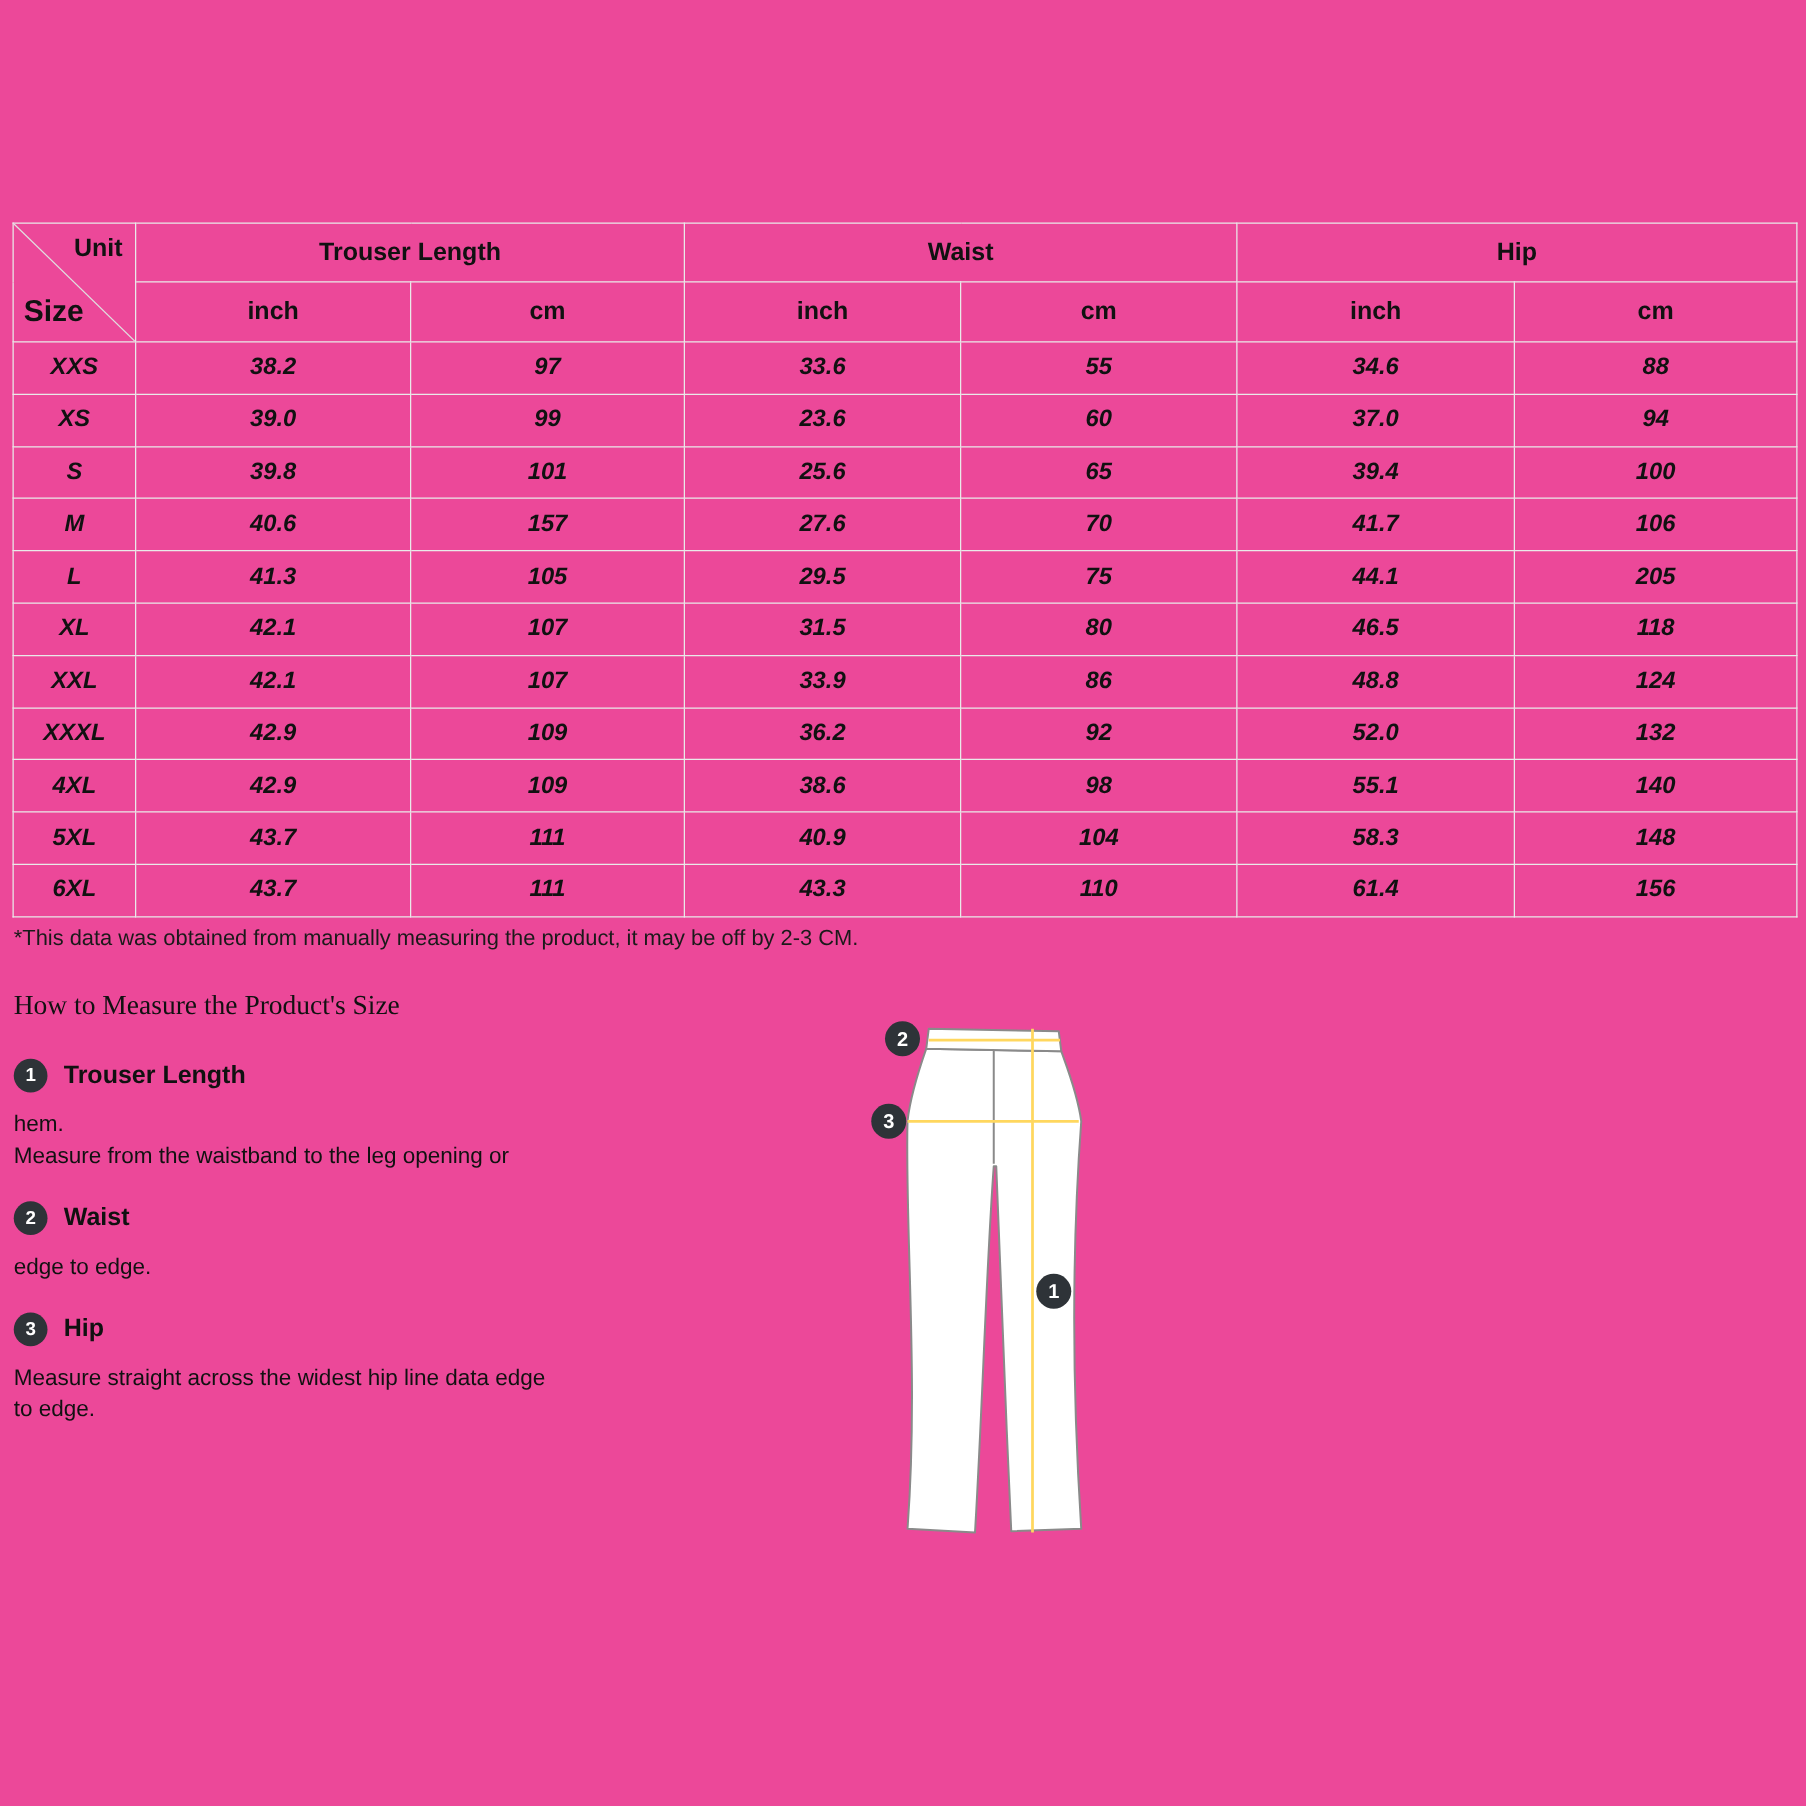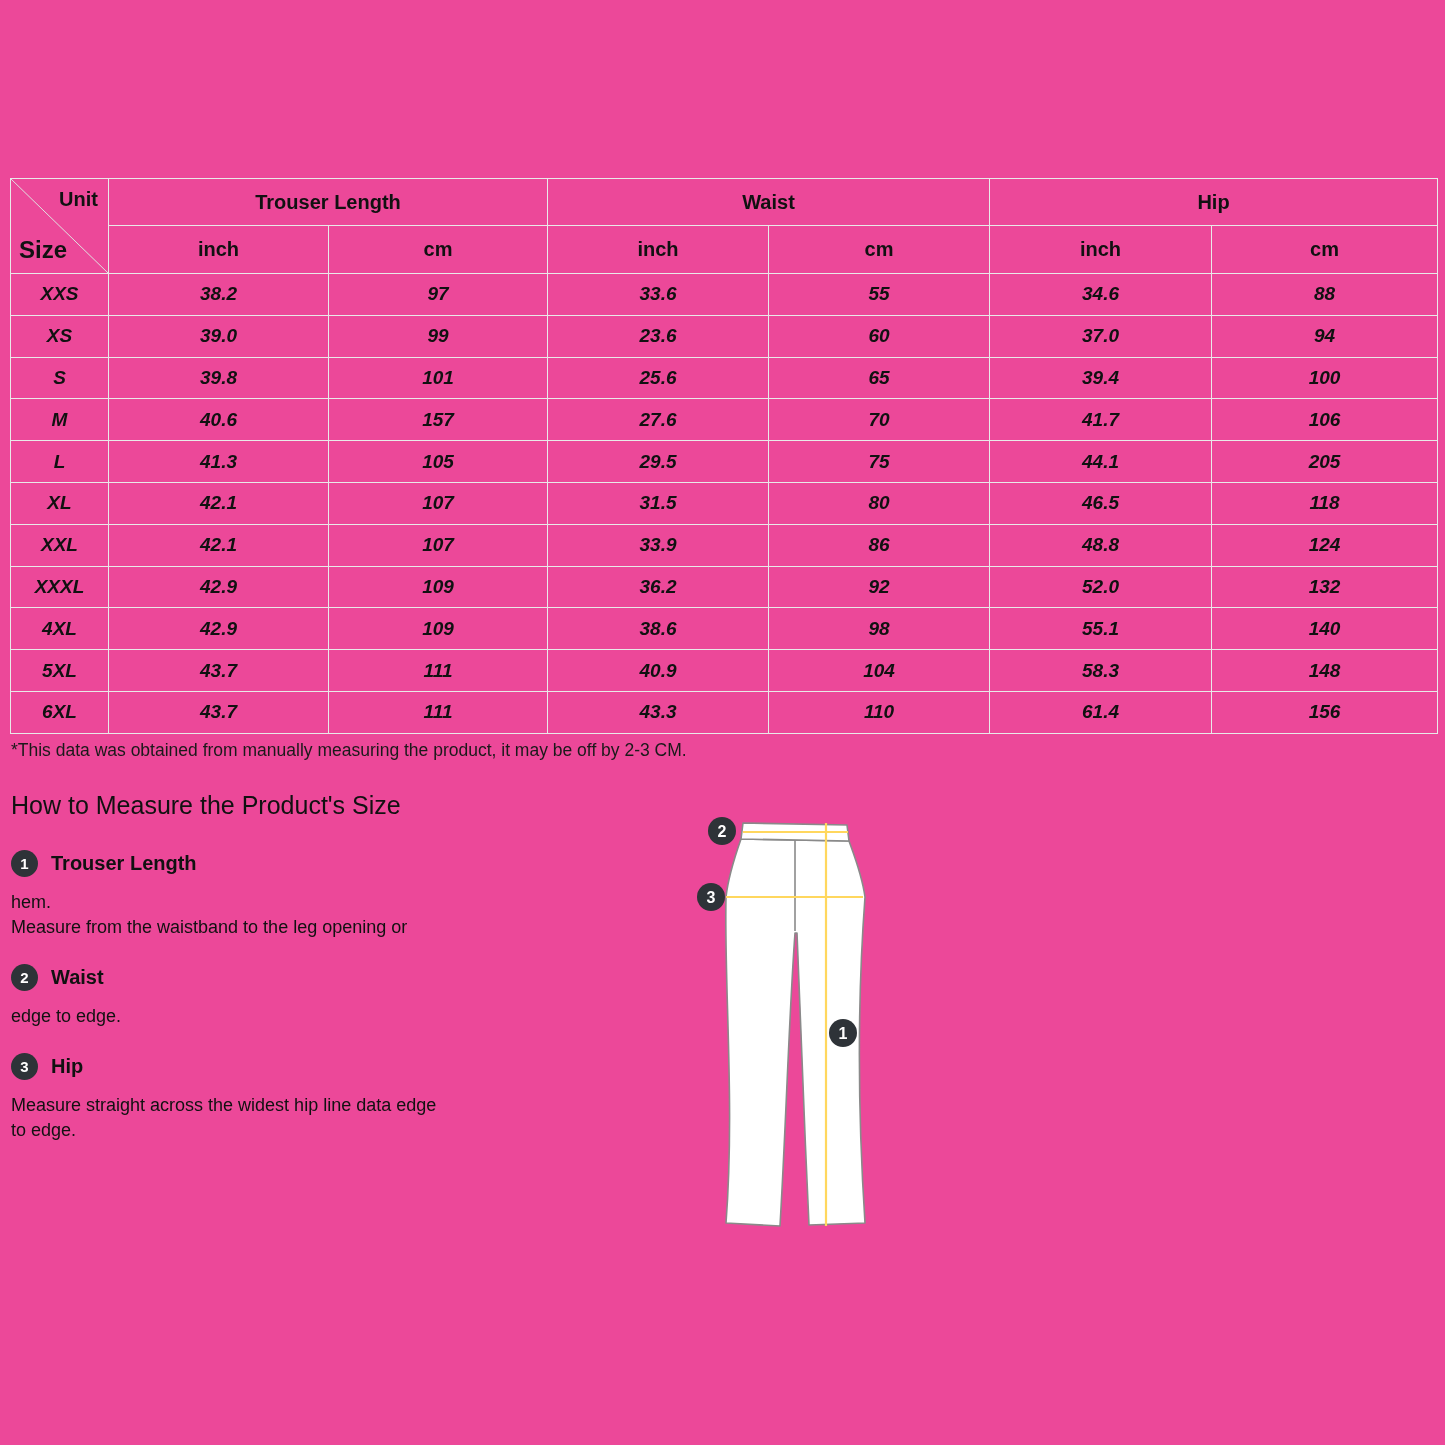--- a/index.html
+++ b/index.html
@@ -56,23 +56,24 @@
 
   
   .howto {
     position: absolute;
     left: 11px;
     top: 791px;
     width: 575px;
   }
   .howto-title {
     margin: 0 0 30px 0;
-    font-size: 25px;
+    font-size: 22px;
     font-weight: 400;
     color: #111;
+    font-family: Liberation Serif, serif;
   }
   .step-label {
     display: flex;
     align-items: center;
     gap: 13px;
     margin: 24px 0 13px 0;
   }
   .step-circle {
     width: 27px;
     height: 27px;

